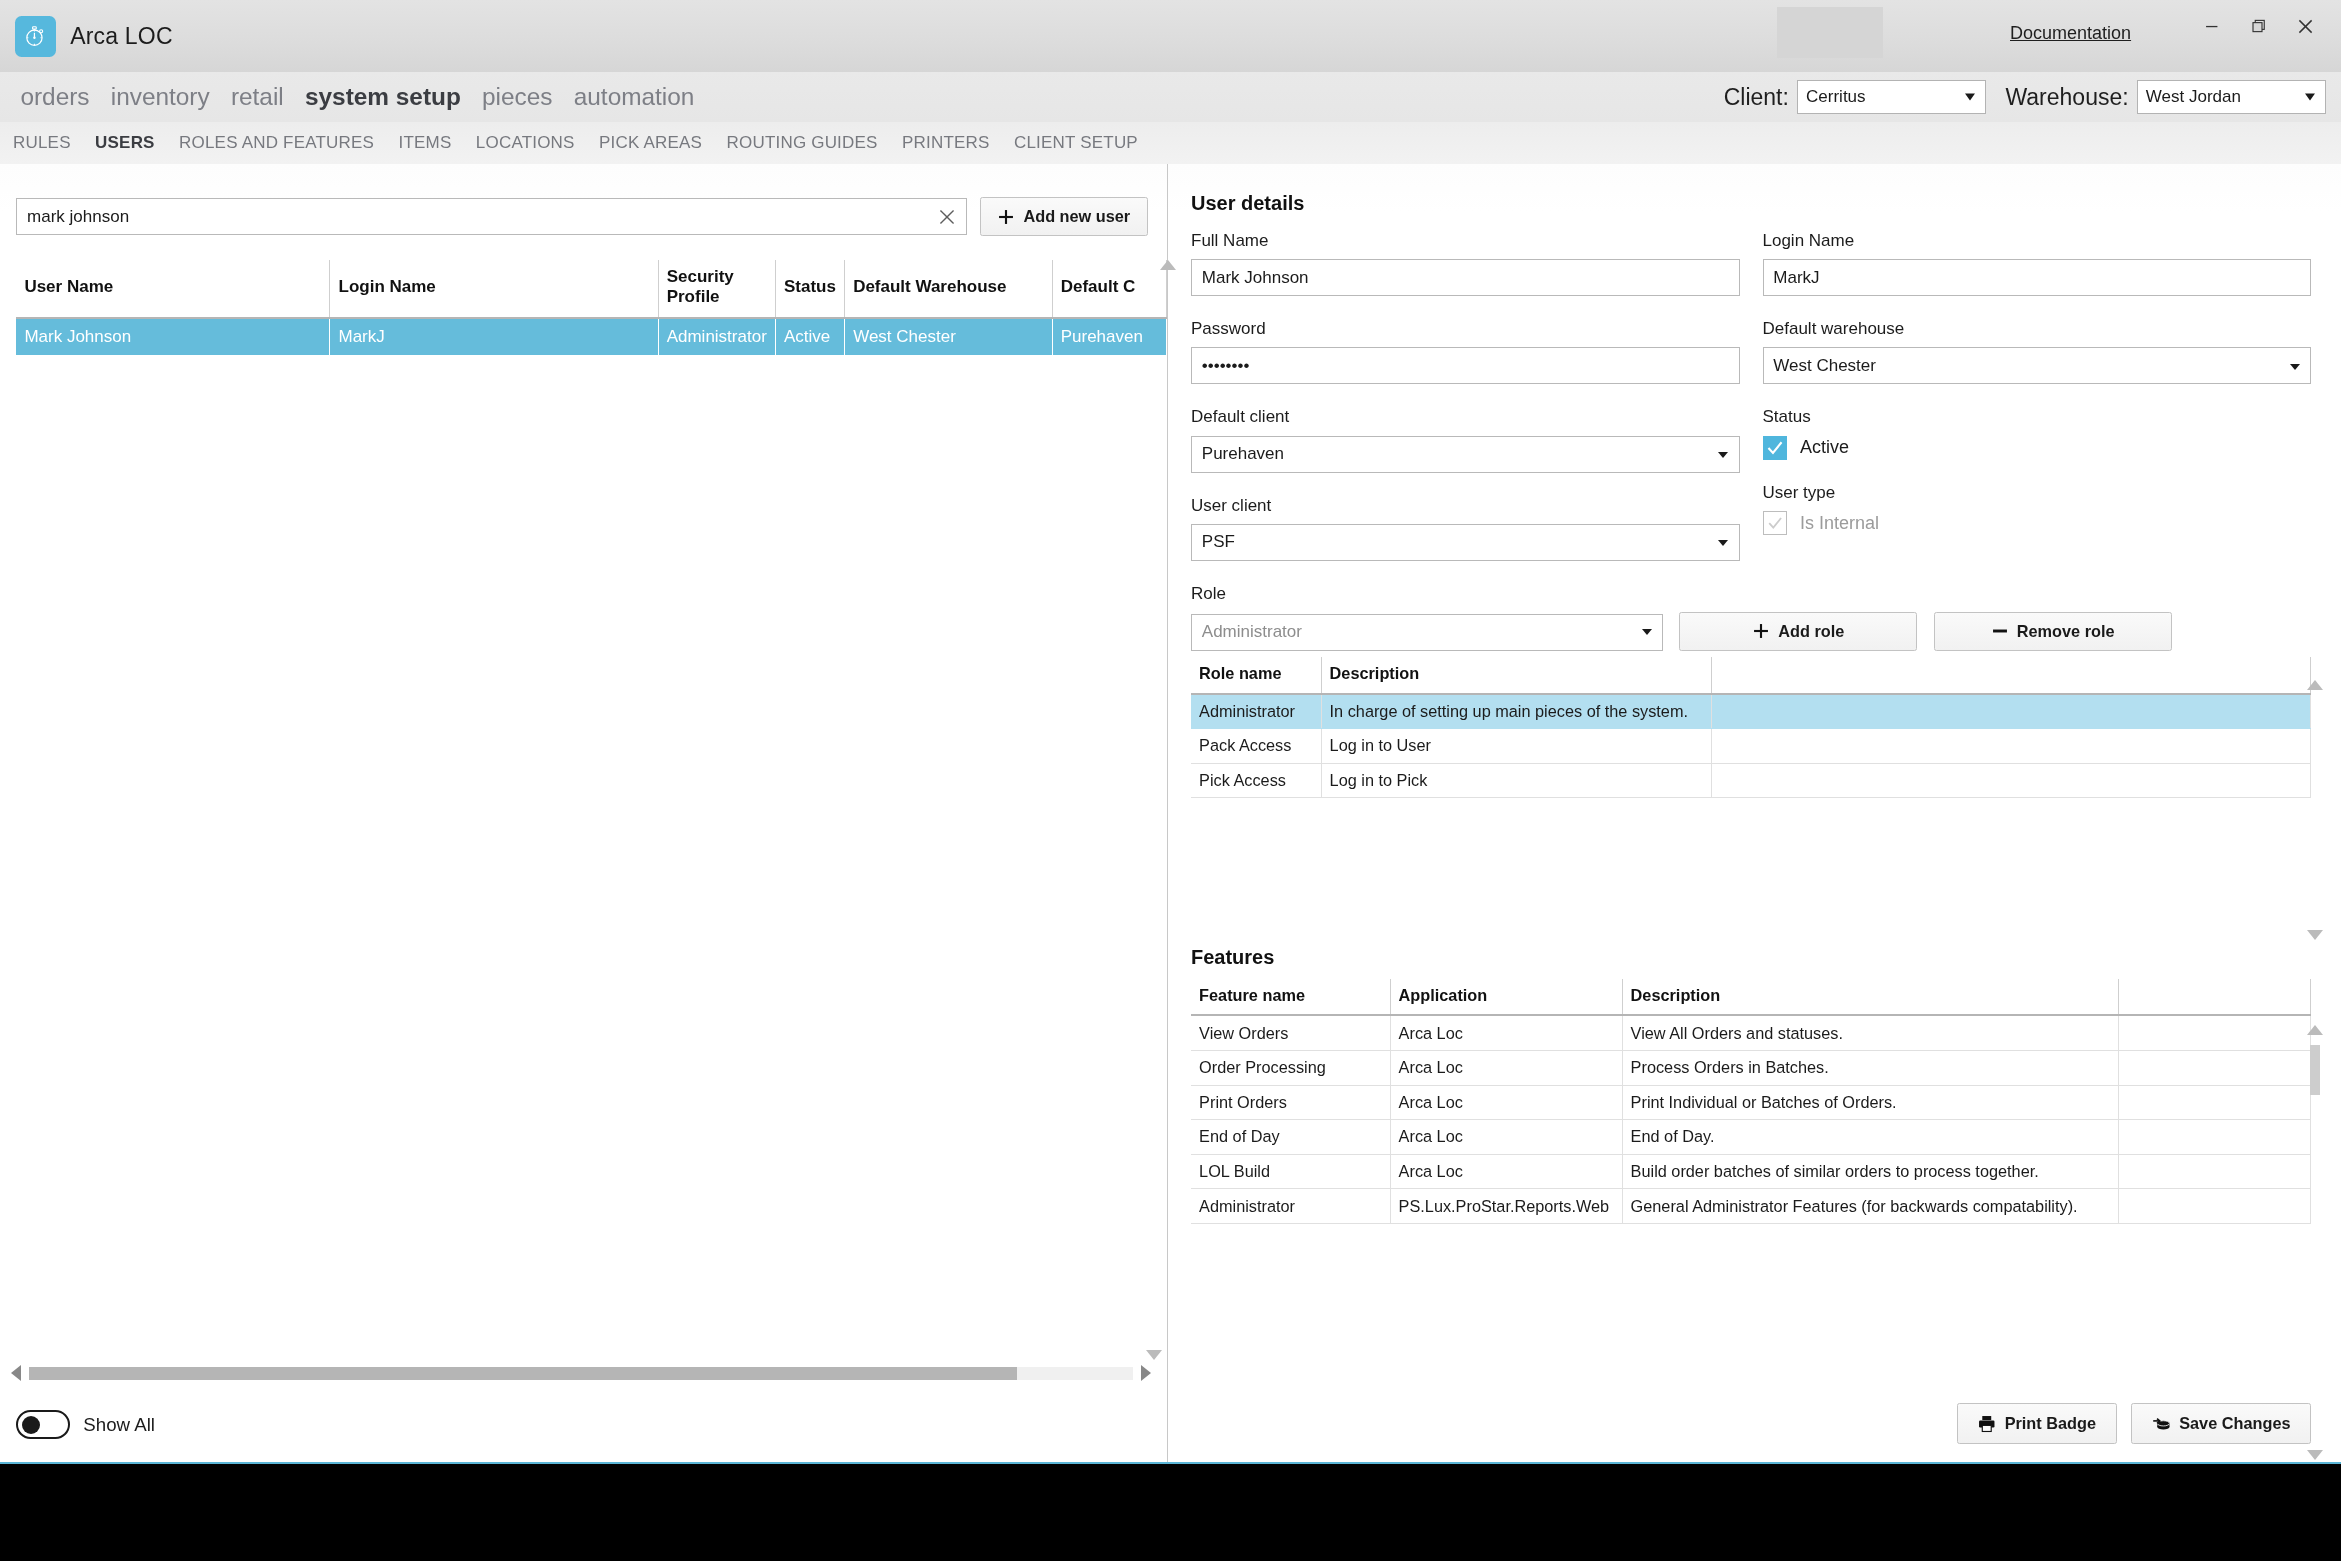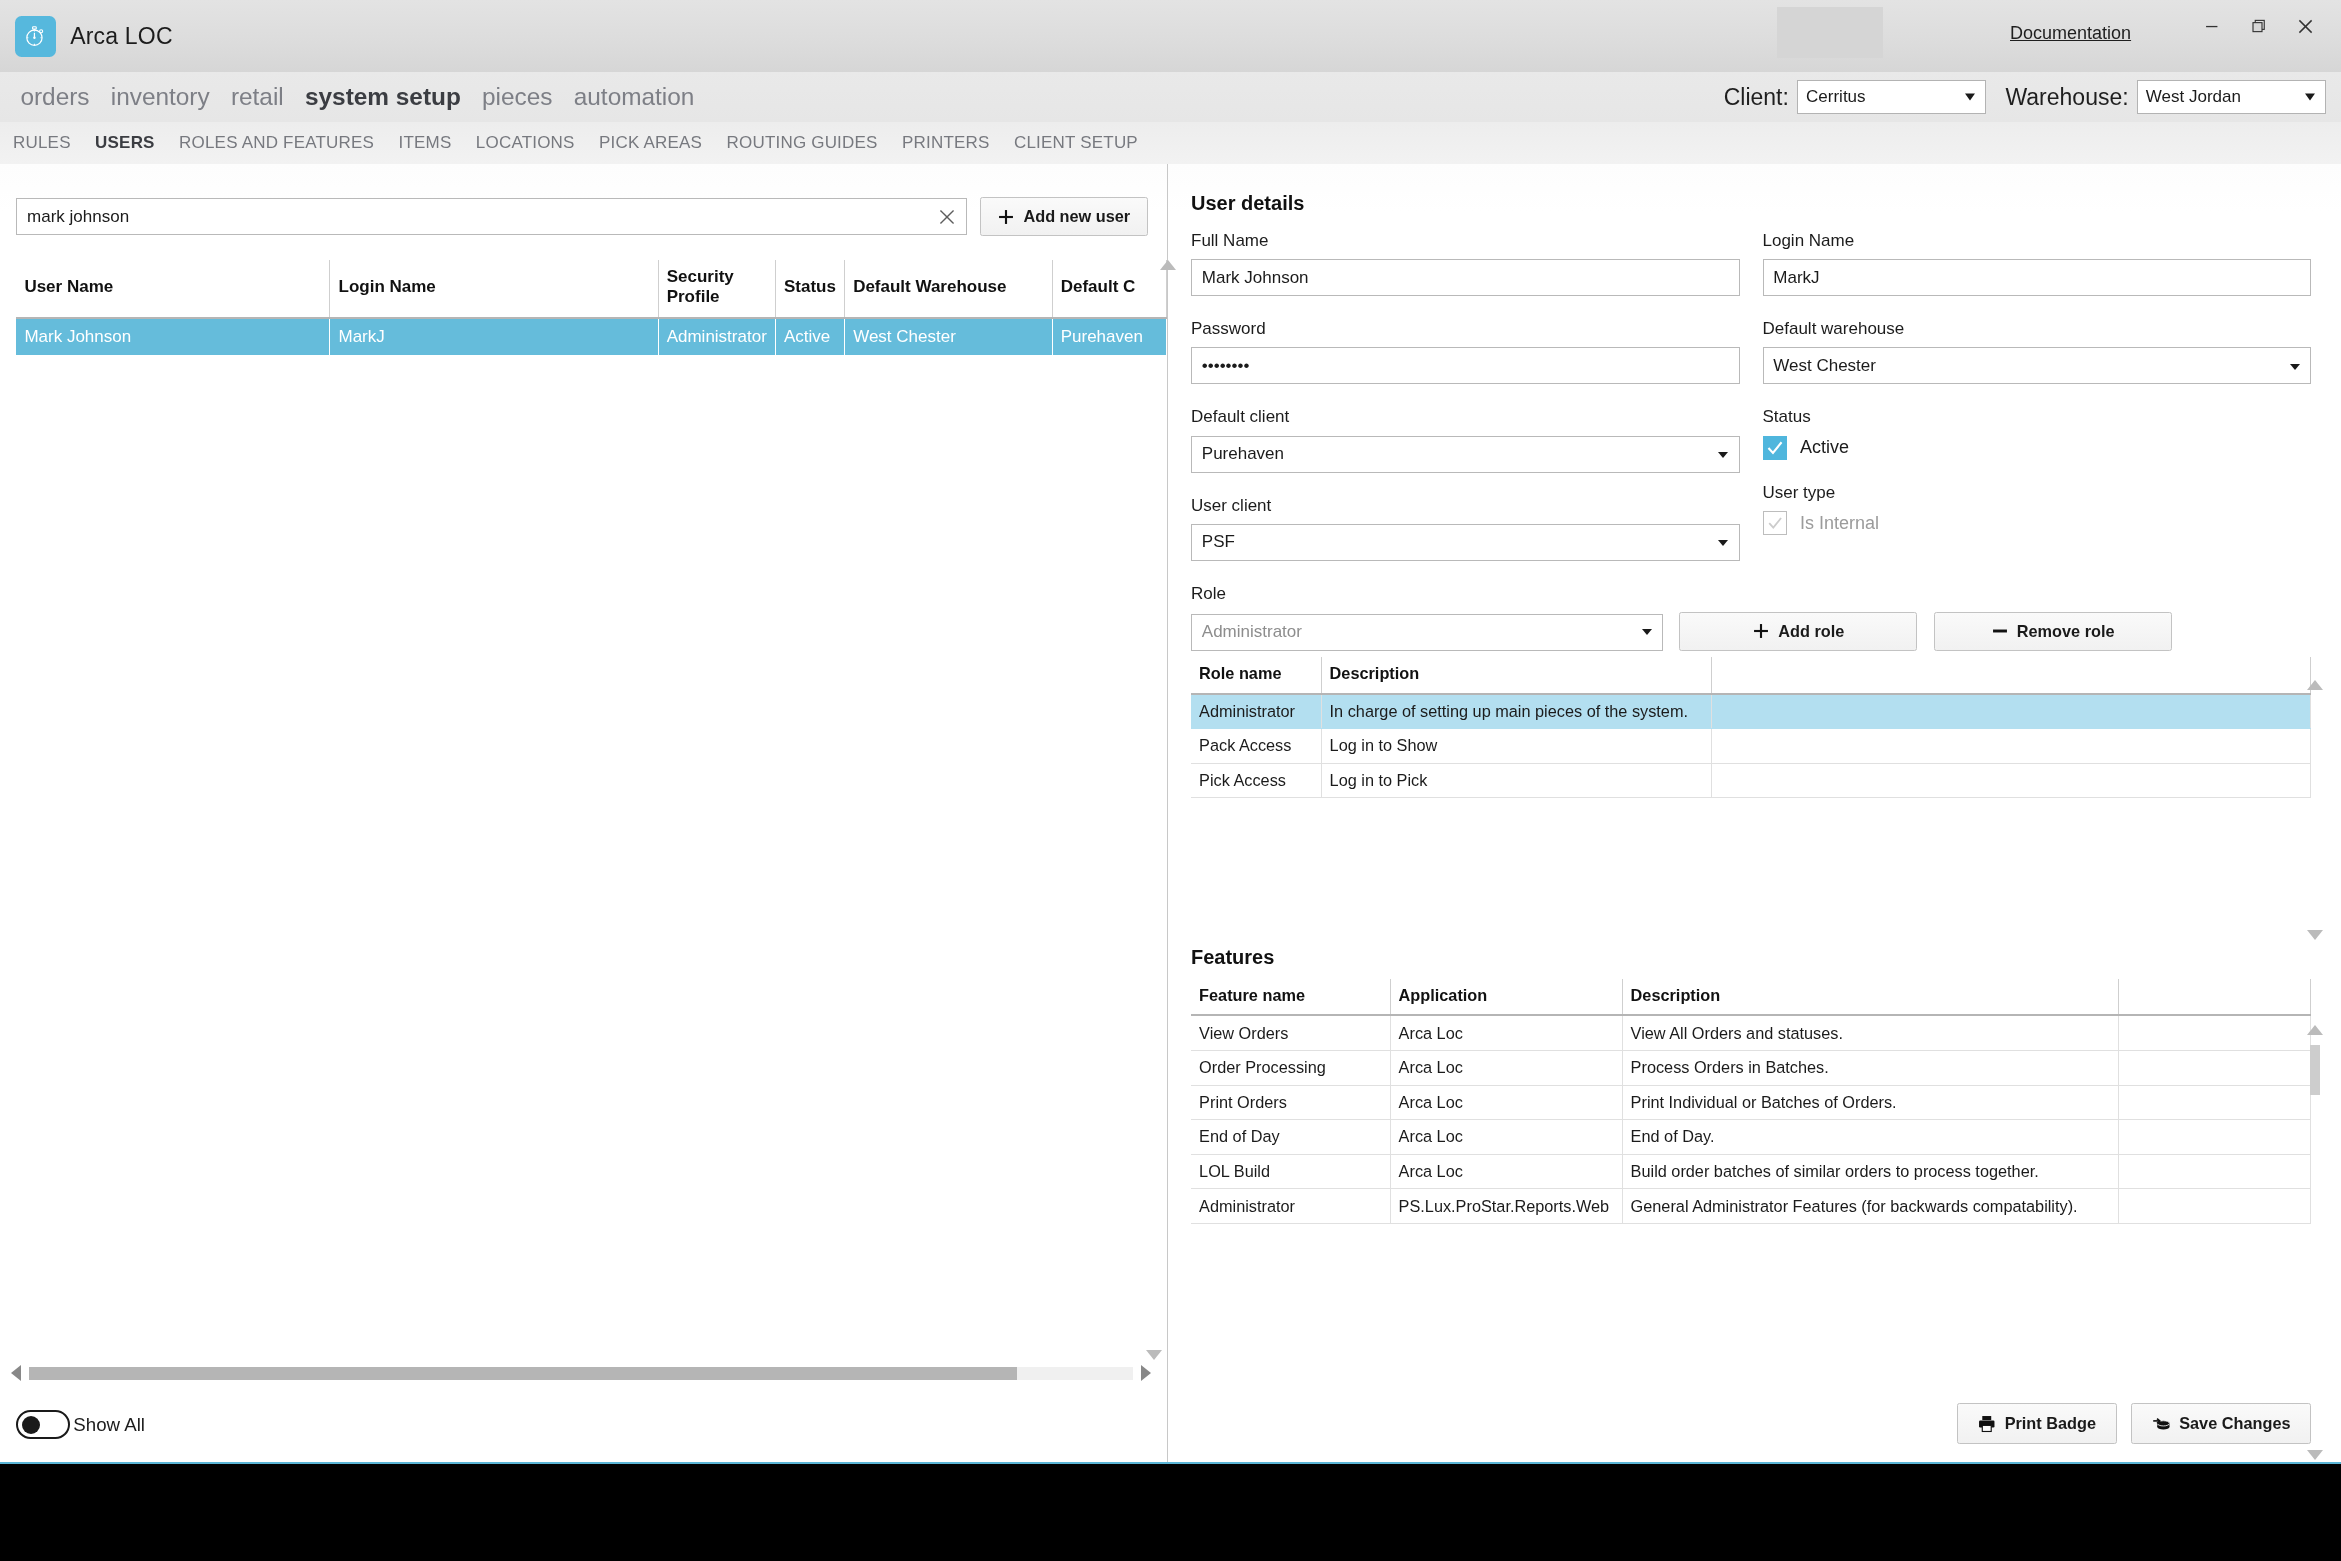--- a/index.html
+++ b/index.html
@@ -150,21 +150,21 @@
   .hscroll-row {
     position:absolute; left: 11.4px; right: 16.3px; bottom: 81px;
     display:flex; align-items:center; gap: 8.1px;
   }
   .tri-left { width:0;height:0;border-top:8.1px solid transparent;border-bottom:8.1px solid transparent;border-right:10.6px solid #888; }
   .tri-right { width:0;height:0;border-top:8.1px solid transparent;border-bottom:8.1px solid transparent;border-left:10.6px solid #888; }
   .hscroll-track { flex:1 1 auto; height: 13px; background:#f0f0f0; position:relative; }
   .hscroll-thumb { position:absolute; left:0; top:0; height:13px; width:988px; background:#b5b5b5; }
 
   .showall-row {
-    position:absolute; left: 16.3px; bottom: 23px; display:flex; align-items:center; gap: 3px;
+    position:absolute; left: 16.3px; bottom: 23px; display:flex; align-items:center; gap: 13px;
   }
   .toggle {
     width: 54px; height: 29px; border: 2.4px solid #1a1a1a; border-radius: 14.6px;
     display:flex; align-items:center; padding: 0 3.3px; box-sizing:border-box; background:#fff;
     cursor:pointer;
   }
   .toggle .knob { width: 18px; height: 18px; border-radius:50%; background:#1a1a1a; }
   .showall-lbl { font-size: 18.7px; color:#1c1c1c; }
 
   
@@ -494,21 +494,21 @@
             </tr>
           </thead>
           <tbody>
             <tr class="sel">
               <td>Administrator</td>
               <td>In charge of setting up main pieces of the system.</td>
               <td></td>
             </tr>
             <tr>
               <td>Pack Access</td>
-              <td>Log in to Show</td>
+              <td>Log in to User</td>
               <td></td>
             </tr>
             <tr>
               <td>Pick Access</td>
               <td>Log in to Pick</td>
               <td></td>
             </tr>
           </tbody>
         </table>
         <div class="roles-scroll">

